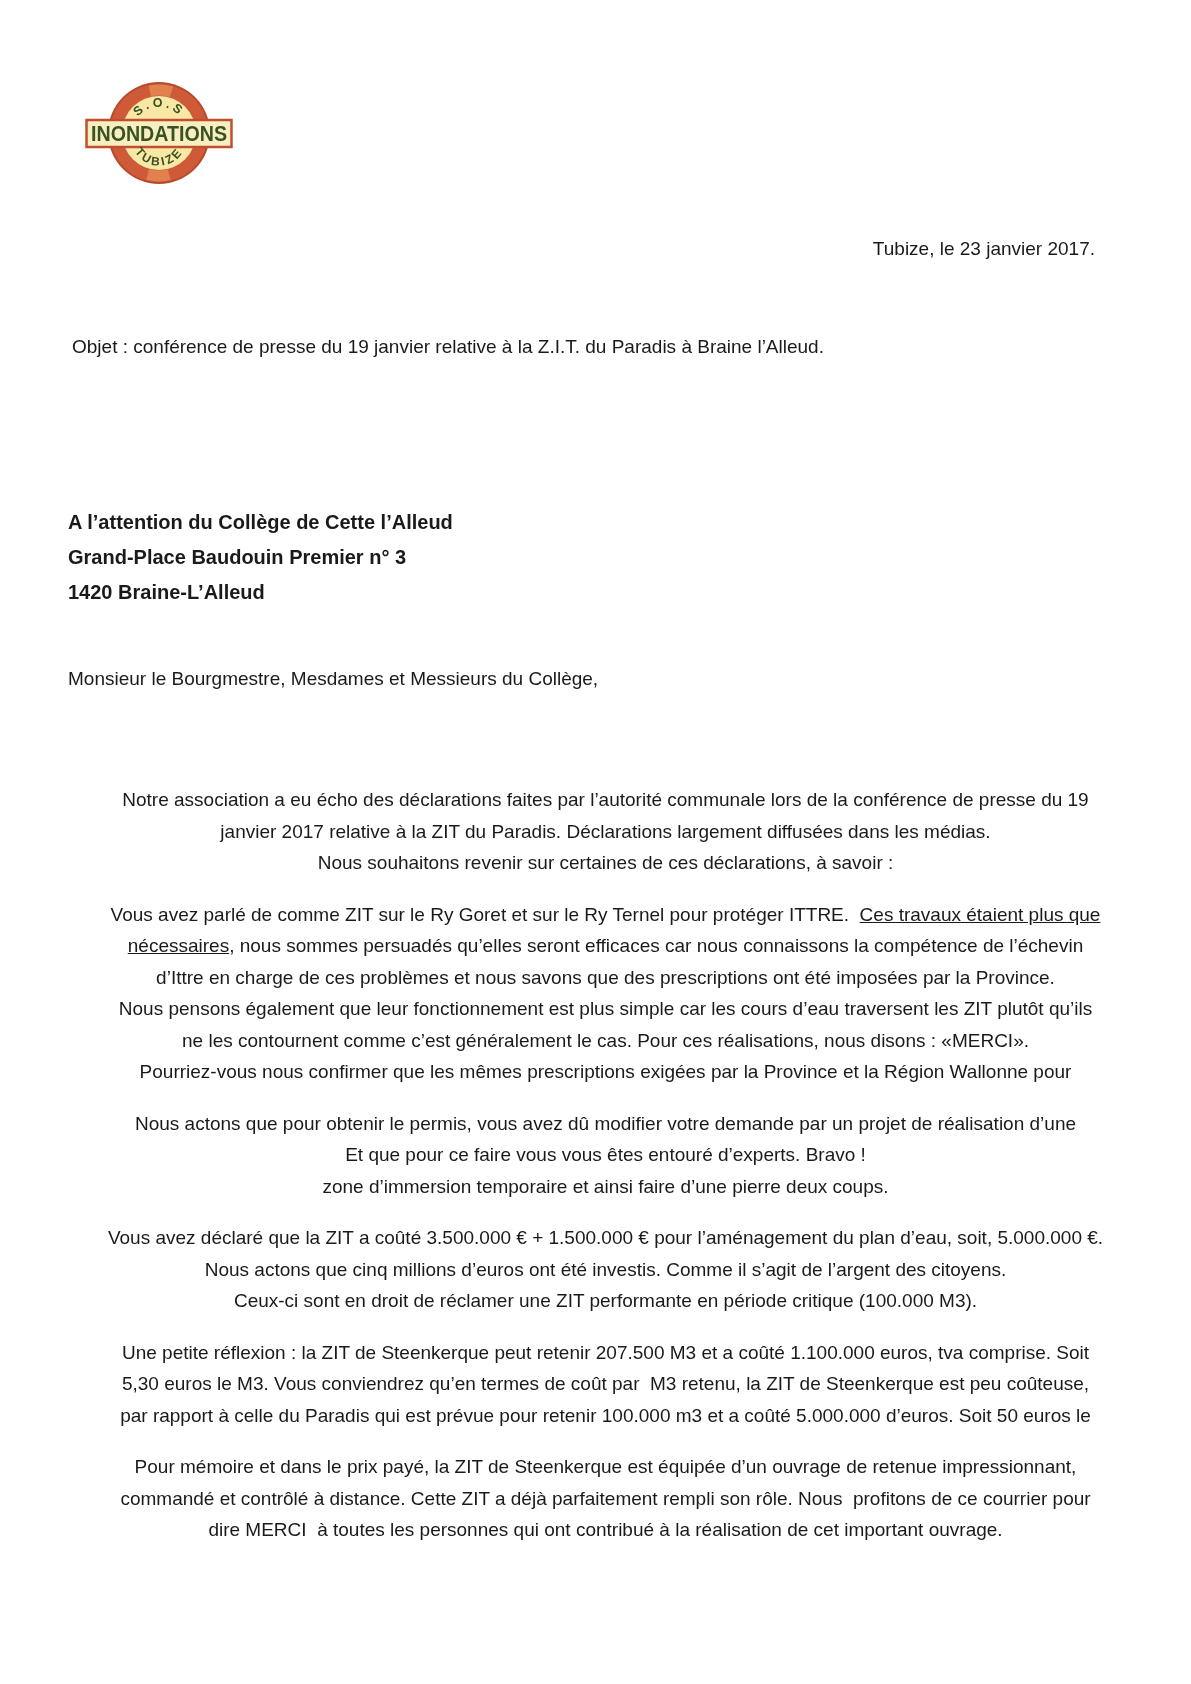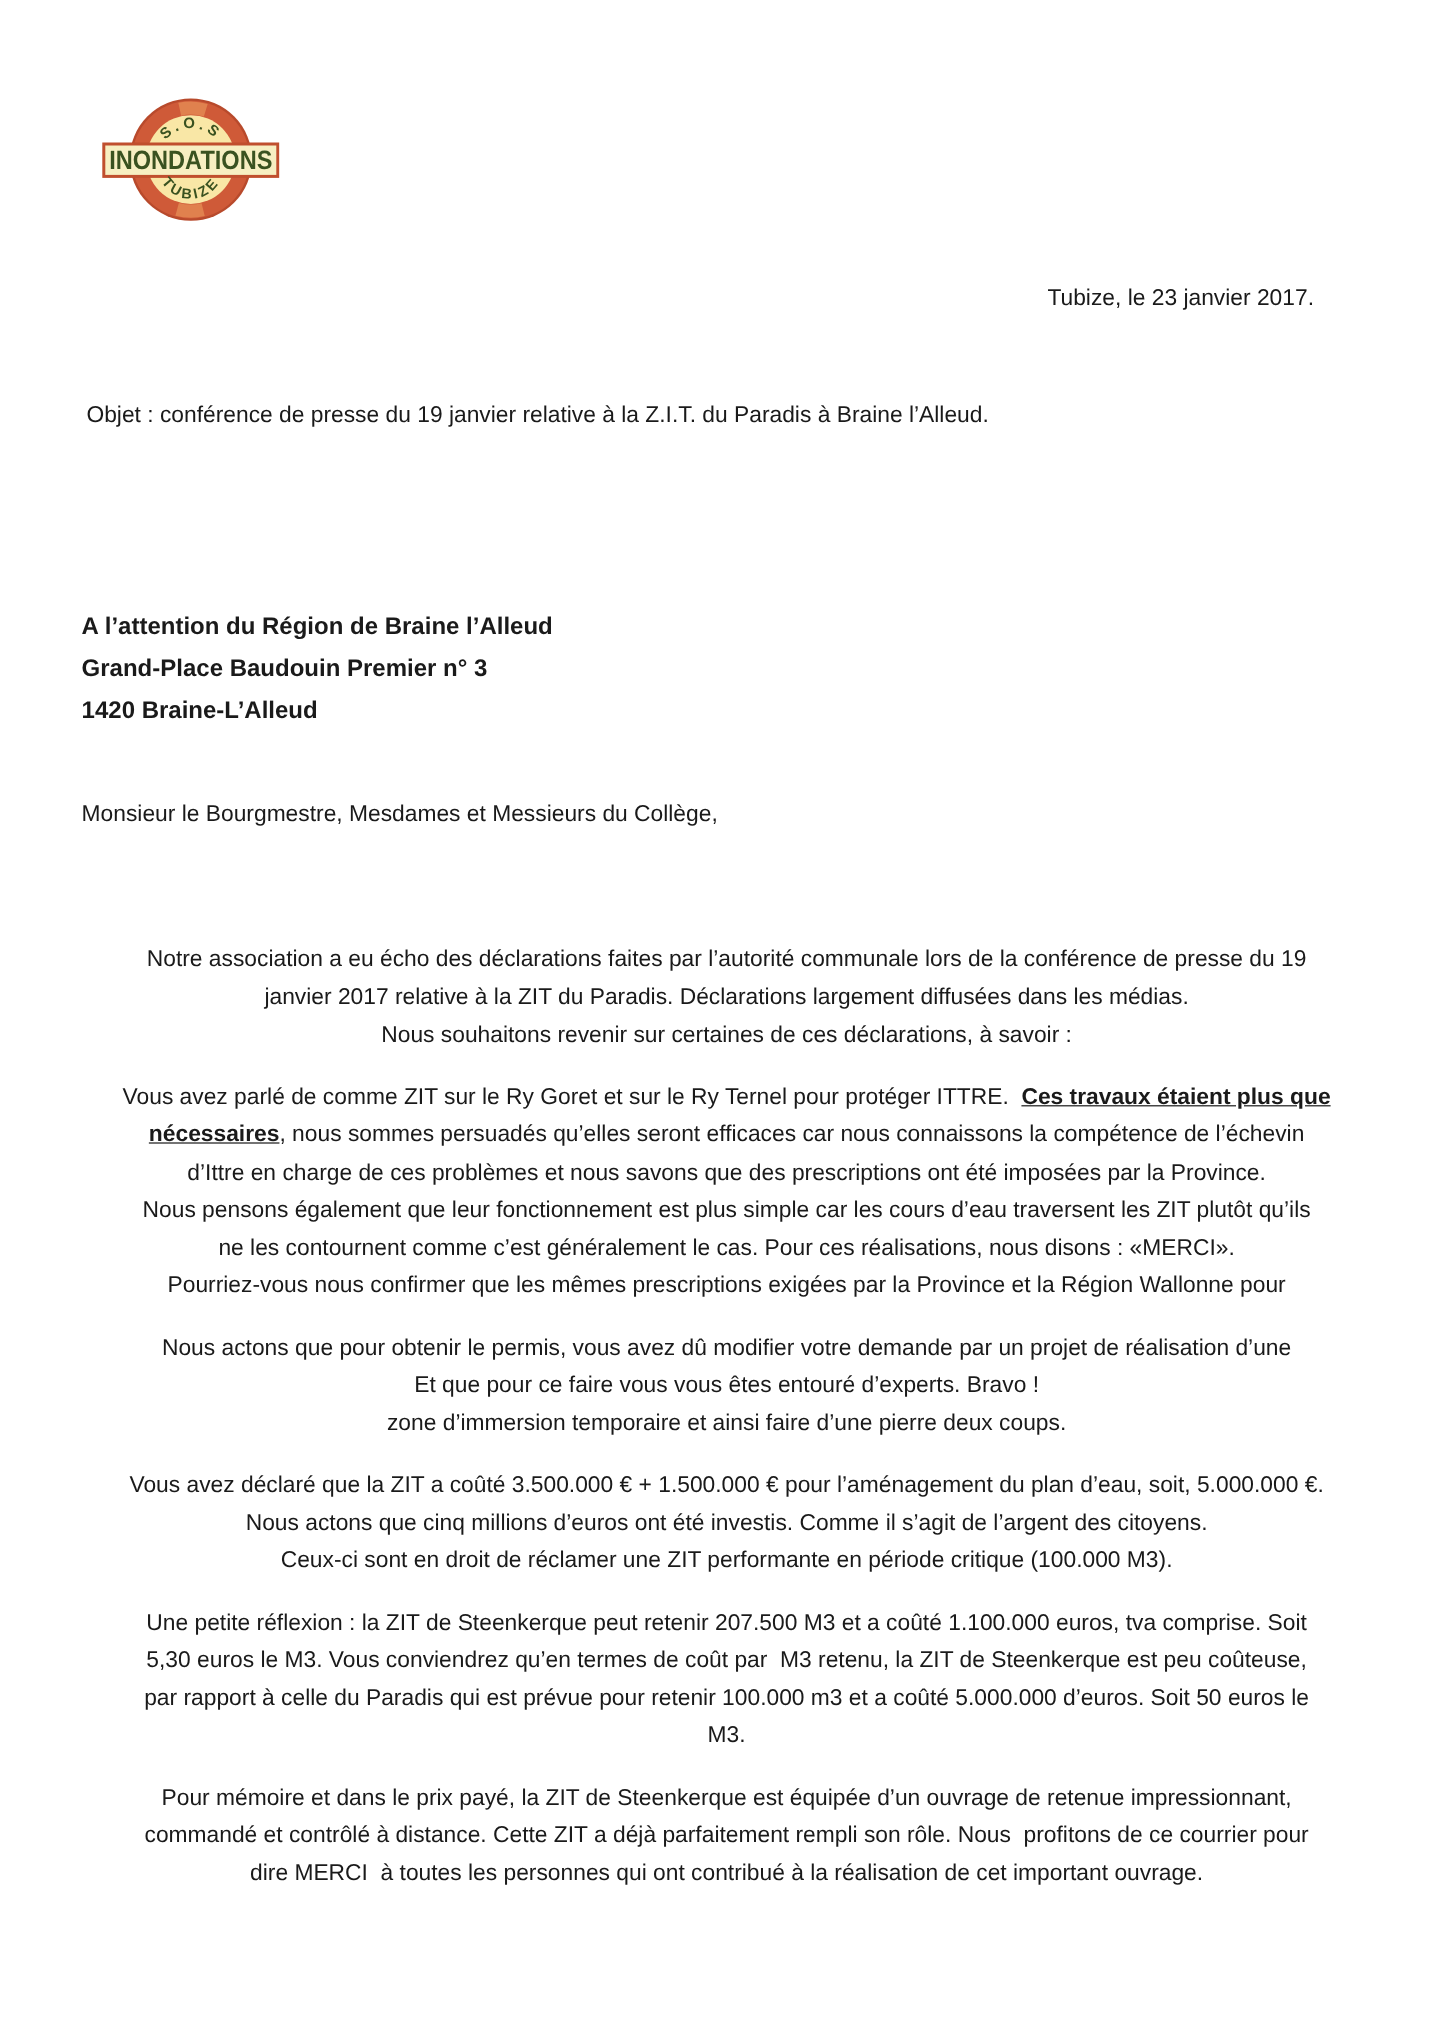--- a/index.html
+++ b/index.html
@@ -14,21 +14,21 @@
     background:#ffffff; overflow:hidden;
   }
   .logo { position:absolute; left:85px; top:76px; width:148px; height:120px; }
   .date-line { position:absolute; top:238px; right:96px; font-size:19px; }
   .subject-line { position:absolute; top:336px; left:72px; font-size:19px; }
   .recipient { position:absolute; top:505px; left:68px; font-size:20px; font-weight:bold; line-height:35px; }
   .salutation { position:absolute; top:668px; left:68px; font-size:19px; }
   .letter-body { position:absolute; top:784px; left:68px; width:1075px; }
   .paragraph { margin:0 0 20px 0;text-align:center; }
   .line { white-space:pre; line-height:31.5px; font-size:19px; }
-  .u { text-decoration:underline;font-weight:bold; }
+  .u { text-decoration:underline; }
   .logo-text { font-family:"Liberation Sans", sans-serif; font-weight:bold; }
 </style>
 </head>
 <body>
 
 <div class="page">
 
   <svg class="logo" viewBox="0 0 148 120" xmlns="http://www.w3.org/2000/svg">
     <defs>
       <path id="arcTop" d="M 52 42 A 27 27 0 0 1 96 42"></path>
@@ -50,21 +50,21 @@
     <text class="logo-text" font-size="12" letter-spacing="2.5" fill="#3a5220">
       <textPath href="#arcBottom" startOffset="50%" text-anchor="middle">TUBIZE</textPath>
     </text>
   </svg>
 
   <div class="date-line">Tubize, le 23 janvier 2017.</div>
 
   <div class="subject-line">Objet : conférence de presse du 19 janvier relative à la Z.I.T. du Paradis à Braine l’Alleud.</div>
 
   <div class="recipient">
-      <div>A l’attention du Région de Braine l’Alleud</div>
+      <div>A l’attention du Collège de Cette l’Alleud</div>
       <div>Grand-Place Baudouin Premier  n° 3</div>
       <div>1420 Braine-L’Alleud</div>
     </div>
 
   <div class="salutation">Monsieur le Bourgmestre, Mesdames et Messieurs du Collège,</div>
 
   <div class="letter-body">
       <div class="paragraph">
         <div class="line"><span>Notre association a eu écho des déclarations faites par l’autorité communale lors de la conférence de presse du 19</span></div>
         <div class="line"><span>janvier 2017 relative à la ZIT du Paradis. Déclarations largement diffusées dans les médias.</span></div>
@@ -85,21 +85,20 @@
       </div>
       <div class="paragraph">
         <div class="line"><span>Vous avez déclaré que la ZIT a coûté 3.500.000 € + 1.500.000 € pour l’aménagement du plan d’eau, soit, 5.000.000 €.</span></div>
         <div class="line"><span>Nous actons que cinq millions d’euros ont été investis. Comme il s’agit de l’argent des citoyens.</span></div>
         <div class="line"><span>Ceux-ci sont en droit de réclamer une ZIT performante en période critique (100.000 M3).</span></div>
       </div>
       <div class="paragraph">
         <div class="line"><span>Une petite réflexion : la ZIT de Steenkerque peut retenir 207.500 M3 et a coûté 1.100.000 euros, tva comprise. Soit</span></div>
         <div class="line"><span>5,30 euros le M3. Vous conviendrez qu’en termes de coût par  M3 retenu, la ZIT de Steenkerque est peu coûteuse,</span></div>
         <div class="line"><span>par rapport à celle du Paradis qui est prévue pour retenir 100.000 m3 et a coûté 5.000.000 d’euros. Soit 50 euros le</span></div>
-        <div class="line"><span>M3.</span></div>
       </div>
       <div class="paragraph">
         <div class="line"><span>Pour mémoire et dans le prix payé, la ZIT de Steenkerque est équipée d’un ouvrage de retenue impressionnant,</span></div>
         <div class="line"><span>commandé et contrôlé à distance. Cette ZIT a déjà parfaitement rempli son rôle. Nous  profitons de ce courrier pour</span></div>
         <div class="line"><span>dire MERCI  à toutes les personnes qui ont contribué à la réalisation de cet important ouvrage.</span></div>
       </div>
     </div>
 
 </div>
 

